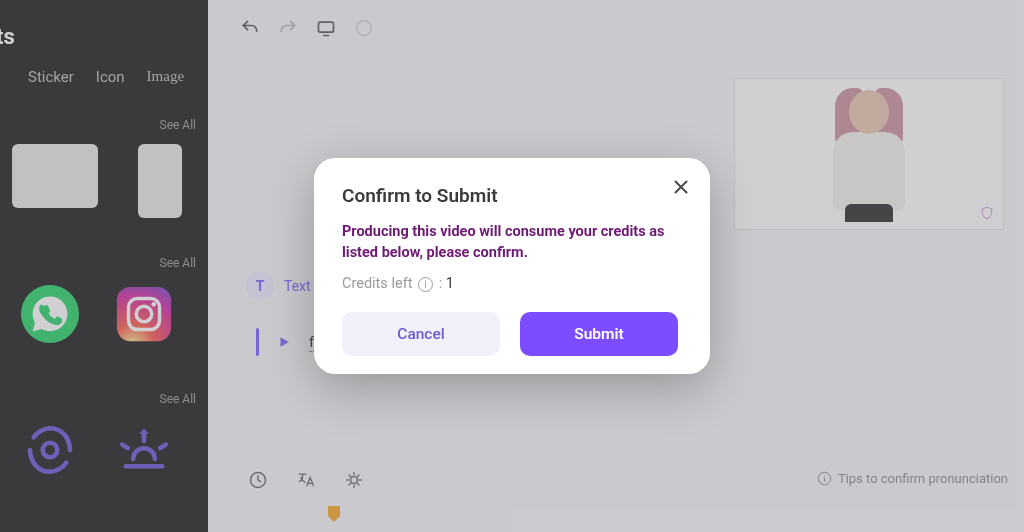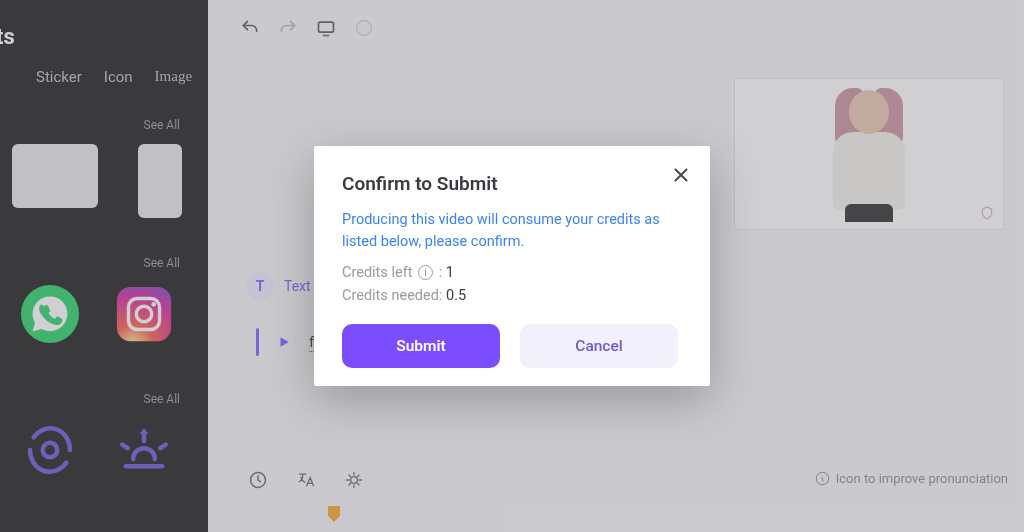--- a/index.html
+++ b/index.html
@@ -1,25 +1,25 @@
 <!DOCTYPE html>
 <html><head>
 <meta charset="utf-8">
 <style>
   * { box-sizing: border-box; margin: 0; padding: 0; font-family: -apple-system, BlinkMacSystemFont, "Segoe UI", Roboto, Arial, sans-serif; }
   body { width: 1024px; height: 532px; overflow: hidden; position: relative; background: #f5f5f7; }
 
   
   .sidebar { position: absolute; left: 0; top: 0; width: 208px; height: 532px; background: #1a1a1a; color: #fff; overflow: hidden; }
   .sidebar-title-partial { position: absolute; top: 24px; left: -4px; font-size: 22px; font-weight: 700; color: #fff; }
-  .sidebar-tabs { position: absolute; top: 68px; left: 0; width: 208px; display: flex; gap: 22px; padding-left: 36px; font-size: 15px; color: #bdbdbd; }
+  .sidebar-tabs { position: absolute; top: 68px; left: 0; width: 208px; display: flex; gap: 22px; padding-left: 28px; font-size: 15px; color: #bdbdbd; }
   .sidebar-tabs span { cursor: pointer; }
   .sidebar-tabs .cut { color: #bdbdbd; font-family: Liberation Serif, serif; }
   .section { position: absolute; left: 0; width: 208px; }
-  .see-all { position: absolute; right: 28px; top: -26px; font-size: 12px; color: #9a9a9a; cursor: pointer; }
+  .see-all { position: absolute; right: 12px; top: -26px; font-size: 12px; color: #9a9a9a; cursor: pointer; }
   .thumb-row { display: flex; gap: 18px; padding-left: 12px; }
   .thumb { width: 86px; height: 64px; background: #e9e9e9; border-radius: 6px; }
   .thumb.tall { width: 44px; height: 74px; margin-left: 22px; }
   .icon-row { display: flex; gap: 30px; padding-left: 18px; }
   .icon-cell { width: 64px; height: 64px; display:flex; align-items:center; justify-content:center; }
 
   
   .collapse-handle { position: absolute; left: 206px; top: 165px; width: 22px; height: 52px; background: #1a1a1a; border-radius: 0 26px 26px 0; display:flex; align-items:center; justify-content:center; color:#fff; cursor:pointer; }
 
   
@@ -43,24 +43,24 @@
   .script-line .bar { width:3px; height:28px; background:#7b5cff; border-radius:2px; }
   .script-line .play { color:#7b5cff; }
   .script-line .txt { border-bottom: 1px dotted #555; }
 
   .bottom-hint { position:absolute; right: 16px; bottom: 46px; color:#8a8a8a; font-size:13px; display:flex; align-items:center; gap:6px; }
   .timeline-icons { position:absolute; left: 40px; bottom: 42px; display:flex; gap:28px; color:#6b6b6b; }
   .timeline-marker { position:absolute; left: 118px; bottom: 8px; width:16px; height:20px; }
 
   
   .overlay { position:absolute; inset:0; background: rgba(120,120,130,0.35); display:flex; align-items:center; justify-content:center; }
-  .modal { width: 396px; background:#fff; border-radius:2px; padding: 26px 32px 18px 28px; box-shadow: 0 14px 48px rgba(0,0,0,0.25); position:relative; }
+  .modal { width: 396px; background:#fff; border-radius:21px; padding: 26px 32px 18px 28px; box-shadow: 0 14px 48px rgba(0,0,0,0.25); position:relative; }
   .modal h2 { font-size:19px; color:#3a3a40; font-weight:600; margin-bottom:14px; }
   .modal .close { position:absolute; right:18px; top:18px; width:22px; height:22px; color:#4a4a4a; cursor:pointer; }
-  .modal p.desc { font-size:14.5px; color:#3b82f6; line-height:1.45; margin-bottom:12px; }
+  .modal p.desc { font-size:14.5px; color:#701a75; line-height:1.45; margin-bottom:12px;font-weight:bold; }
   .modal .row { font-size:14.5px; color:#9a9aa2; margin-bottom:6px; }
   .modal .row .val { color:#3c3c42; }
   .modal .info-i { display:inline-flex; width:15px; height:15px; border:1.4px solid #9a9aa2; border-radius:50%; align-items:center; justify-content:center; font-size:10px; color:#9a9aa2; margin: 0 2px; vertical-align:middle; }
   .modal-actions { display:flex; gap:20px; margin-top:20px; }
   .btn { flex:1; height:44px; border-radius:10px; border:none; font-size:15.5px; font-weight:500; cursor:pointer; }
   .btn-cancel { background:#f2f0fb; color:#6b5bd4; }
   .btn-submit { background:#7b4dff; color:#fff; font-weight:600; }
   .dont-show { display:flex; align-items:center; justify-content:center; gap:8px; margin-top:14px; color:#9a9aa2; font-size:13.5px; }
   .radio { width:15px; height:15px; border:1.6px solid #9a9aa2; border-radius:50%; }
 
@@ -207,39 +207,35 @@
   </div>
   <svg class="timeline-marker" viewBox="0 0 16 20">
       <path d="M2 2h12v10l-6 6-6-6z" fill="#f5a623"></path>
     </svg>
 
   <div class="bottom-hint">
     <svg width="15" height="15" viewBox="0 0 24 24">
         <circle cx="12" cy="12" r="10" fill="none" stroke="#8a8a8a" stroke-width="1.6"></circle>
         <path d="M12 8h.01M11 11h1v5h1" stroke="#8a8a8a" stroke-width="1.6" fill="none" stroke-linecap="round"></path>
       </svg>
-    <span>Icon to improve pronunciation</span>
+    <span>Tips to confirm pronunciation</span>
   </div>
 </div>
 
 <div class="overlay">
   <div class="modal">
     <svg class="close" viewBox="0 0 24 24">
         <path d="M6 6l12 12M18 6L6 18" stroke="#4a4a4a" stroke-width="2.2" stroke-linecap="round"></path>
       </svg>
     <h2>Confirm to Submit</h2>
     <p class="desc">Producing this video will consume your credits as listed below, please confirm.</p>
     <div class="row">
       <span>Credits left</span>
       <span class="info-i">i</span>
       : <span class="val">1</span>
     </div>
-    <div class="row">
-      <span>Credits needed:</span>
-      <span class="val">0.5</span>
-    </div>
 
     <div class="modal-actions">
+      <button class="btn btn-cancel">Cancel</button>
       <button class="btn btn-submit">Submit</button>
-      <button class="btn btn-cancel">Cancel</button>
     </div>
   </div>
 </div>
 
 </body></html>

